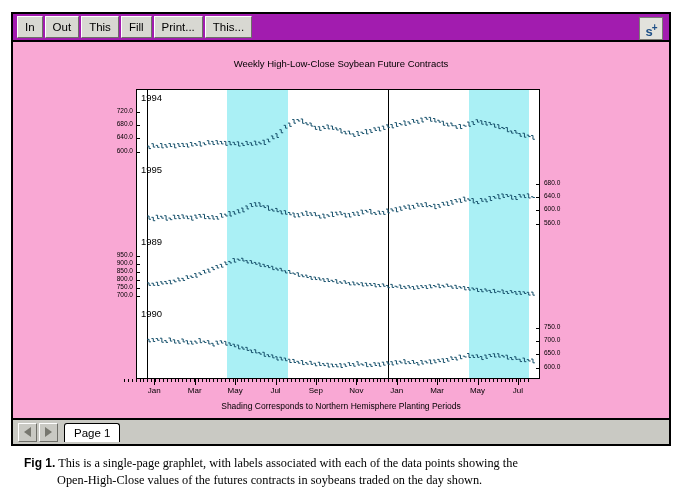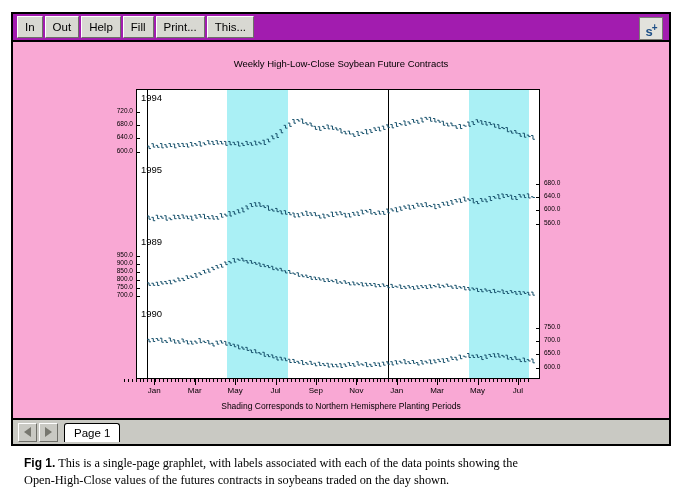--- a/index.html
+++ b/index.html
@@ -72,31 +72,31 @@
   .tri.right{border-left:7px solid #77776f;}
   #page-tab{height:18px;margin-left:4px;padding:0 9px;background:#fff;
             border:1px solid #000;border-bottom:none;border-radius:3px 3px 0 0;
             font-size:11.5px;line-height:18px;cursor:default;}
 
   
   #caption{position:absolute;left:24px;top:455px;width:634px;
            font-family:"Liberation Serif",serif;font-size:12.3px;color:#000;
            line-height:17px;}
   #caption b{font-family:"Liberation Sans",sans-serif;font-size:12px;}
-  #cap-l2{display:block;}
+  #cap-l2{display:block;margin-left:33px;}
 </style>
 </head>
 <body>
 
 <div id="app">
 
   <div id="toolbar">
     <div class="tbtn">In</div>
     <div class="tbtn">Out</div>
-    <div class="tbtn">Help</div>
+    <div class="tbtn">This</div>
     <div class="tbtn">Fill</div>
     <div class="tbtn">Print...</div>
     <div class="tbtn">This...</div>
     <div id="splus-logo"><span>s</span><sup>+</sup></div>
   </div>
 
   <div id="sheet">
 
     <div id="chart-title">Weekly High-Low-Close Soybean Future Contracts</div>
 

